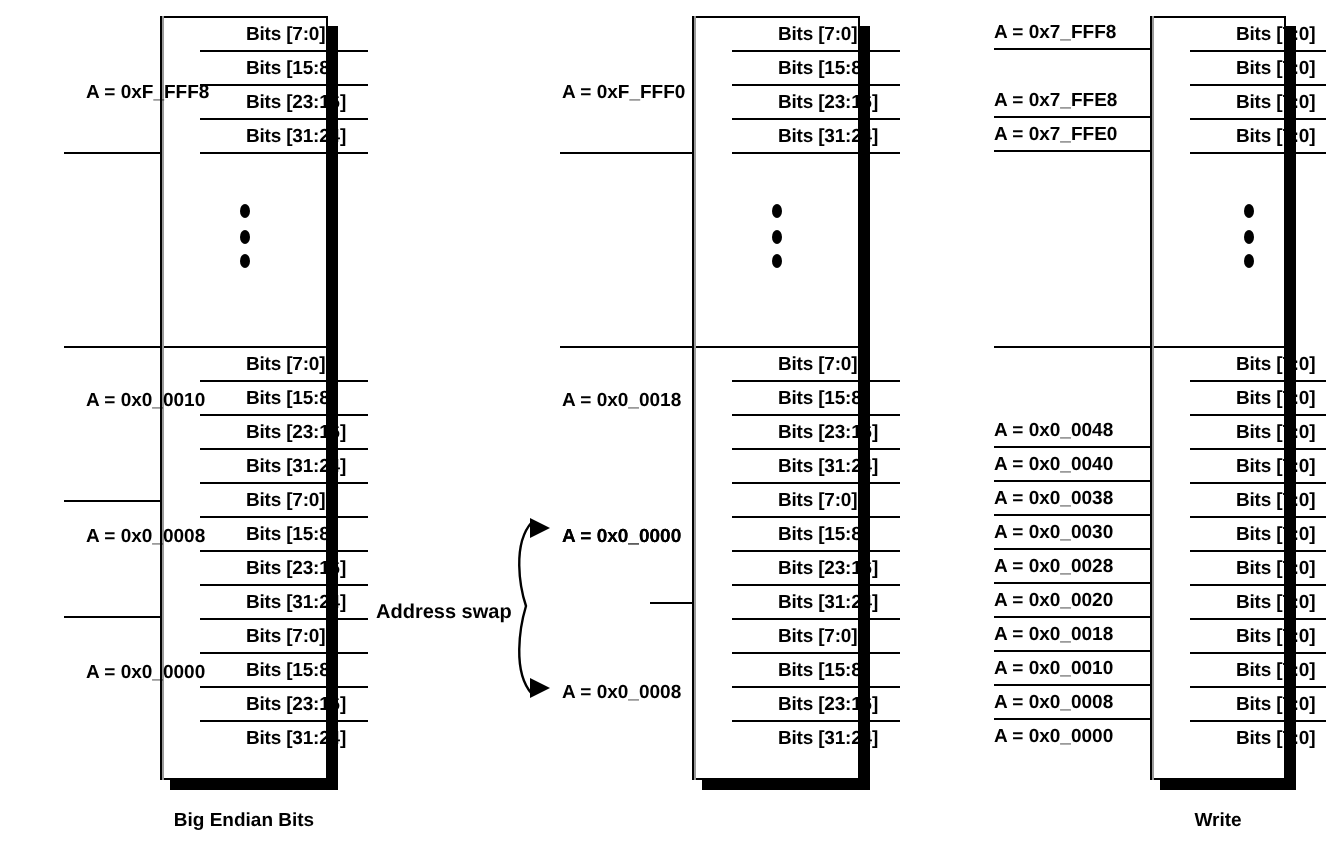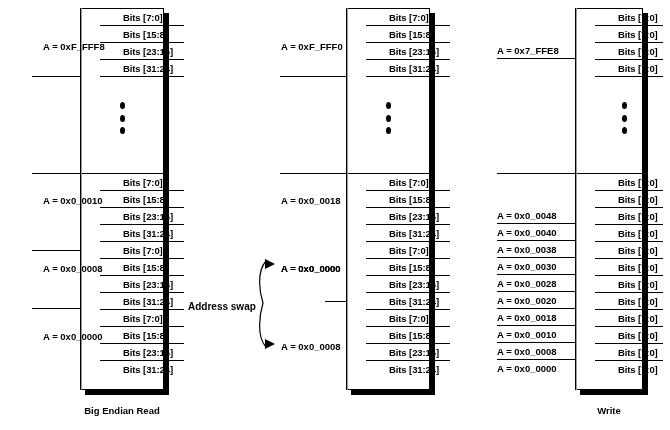--- a/index.html
+++ b/index.html
@@ -251,33 +251,35 @@
     <div class="cell nolinebottom" style="top:352px; width:68px; height:17px;">Bits [7:0]</div>
   </div>
   <div class="vrule" style="left:576px; top:8px; height:382px;"></div>
 
   <div class="vdots" style="left:621px; top:102px; width:6px; height:32px;">
     <i></i>
       <i></i>
       <i></i>
   </div>
 
+  <div class="wlabel ruled" style="left:497px; top:8px; width:78px; height:17px;">A = 0x7_FFF8</div>
   <div class="wlabel ruled" style="left:497px; top:42px; width:78px; height:17px;">A = 0x7_FFE8</div>
+  <div class="wlabel ruled" style="left:497px; top:59px; width:78px; height:17px;">A = 0x7_FFE0</div>
 
   <div class="hrule" style="left:497px; top:173px; width:78px;"></div>
 
   <div class="wlabel ruled" style="left:497px; top:207px; width:78px; height:17px;">A = 0x0_0048</div>
   <div class="wlabel ruled" style="left:497px; top:224px; width:78px; height:17px;">A = 0x0_0040</div>
   <div class="wlabel ruled" style="left:497px; top:241px; width:78px; height:17px;">A = 0x0_0038</div>
   <div class="wlabel ruled" style="left:497px; top:258px; width:78px; height:17px;">A = 0x0_0030</div>
   <div class="wlabel ruled" style="left:497px; top:275px; width:78px; height:17px;">A = 0x0_0028</div>
   <div class="wlabel ruled" style="left:497px; top:292px; width:78px; height:17px;">A = 0x0_0020</div>
   <div class="wlabel ruled" style="left:497px; top:309px; width:78px; height:17px;">A = 0x0_0018</div>
   <div class="wlabel ruled" style="left:497px; top:326px; width:78px; height:17px;">A = 0x0_0010</div>
   <div class="wlabel ruled" style="left:497px; top:343px; width:78px; height:17px;">A = 0x0_0008</div>
   <div class="wlabel" style="left:497px; top:360px; width:78px; height:17px;">A = 0x0_0000</div>
 
-  <div class="caption" style="left:52px; top:405px; width:140px;">Big Endian Read</div>
+  <div class="caption" style="left:52px; top:405px; width:140px;">Big Endian Bits</div>
   <div class="caption" style="left:570px; top:405px; width:78px;">Write</div>
 
   <div class="addrlabel" style="left:281px; top:263px;">A = 0x0_0000</div>
 
 </div>
 
 </body></html>

